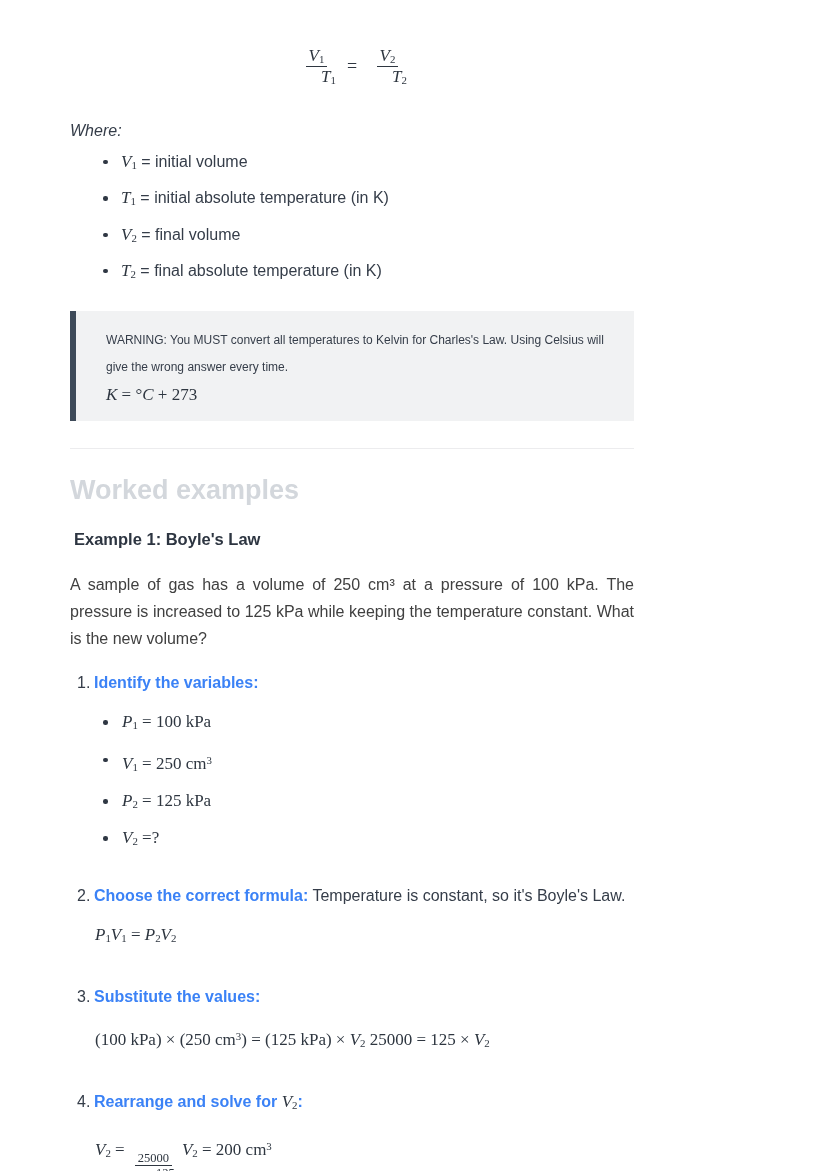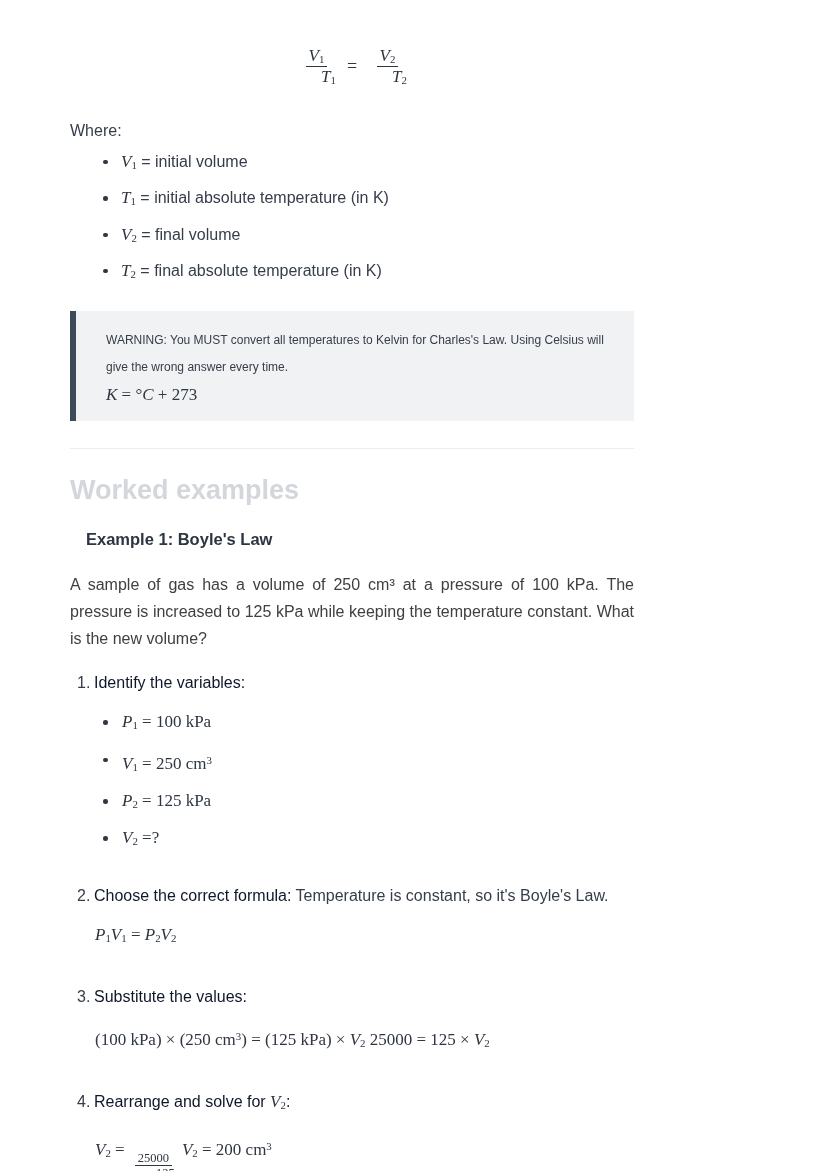--- a/index.html
+++ b/index.html
@@ -23,21 +23,21 @@
   .frac .fd{padding:0 3px;margin-left:24px;}
 
   
   .top-formula{
     padding-top:46px;display:flex;justify-content:center;align-items:center;
     gap:8px;font-size:18px;
   }
   .top-formula .frac{font-size:17px;}
 
   
-  .where-label{margin-top:33px;font-size:16px;line-height:22px;}
+  .where-label{margin-top:33px;font-size:16px;line-height:22px;font-style:italic;}
   .where-list{list-style:none;margin:9px 0 16px 0;padding:0;}
   .where-list li{position:relative;padding-left:51px;line-height:22px;
                  font-size:16px;margin-bottom:11px;}
   .where-list li::before{content:"";position:absolute;left:33px;top:9px;
                  width:4.5px;height:4.5px;border-radius:50%;background:#2f3743;}
   .where-list .math{font-size:17px;}
 
   
   .warning-box{
     margin-top:26px;background:var(--warning-bg,#f1f2f3);
@@ -45,34 +45,34 @@
     padding:16px 30px 13px 30px;box-sizing:border-box;
   }
   .warning-text{font-size:12px;line-height:27px;}
   .warning-formula{font-size:17px;line-height:27px;}
 
   .divider{border:none;border-top:1.5px solid #ececee;margin:27px 0 0 0;}
 
   
   .worked-heading{margin:25px 0 0 0;font-size:27px;font-weight:700;
                   color:var(--muted-heading,#d3d7dc);line-height:32px;}
-  .example-heading{margin:21px 0 0 16px;font-size:16.5px;font-weight:700;
+  .example-heading{margin:21px 0 0 4px;font-size:16.5px;font-weight:700;
                    color:#2d3541;line-height:24px;}
 
   .intro{margin:20px 0 0 0;font-size:16px;line-height:27px;
          text-align:justify;color:#404040;}
 
   
   .steps{list-style:none;margin:17px 0 0 0;padding:0;}
   .steps>li{display:flex;margin-bottom:17px;}
   .step-num{flex:none;width:24px;box-sizing:border-box;padding-left:7px;
             font-size:16px;line-height:27px;}
   .step-body{flex:1;min-width:0;}
   .step-label{font-size:16px;line-height:27px;text-align:justify;}
-  .step-label .bold{font-weight:400;color:#0f172a;}
+  .step-label .bold{font-weight:700;color:#3b82f6;}
   .step-label .math{font-size:17px;}
   .sub-bullets{list-style:none;margin:15px 0 3px 0;padding:0;}
   .sub-bullets li{position:relative;padding-left:28px;line-height:22px;
                   margin-bottom:12px;font-size:17px;}
   .sub-bullets li::before{content:"";position:absolute;left:9px;top:9px;
                   width:4.5px;height:4.5px;border-radius:50%;background:#2f3743;}
   .step-math{margin:13px 0 15px 1px;font-size:17px;line-height:26px;}
   .step-math .frac{font-size:12.5px;vertical-align:-0.55em;}
 
   

